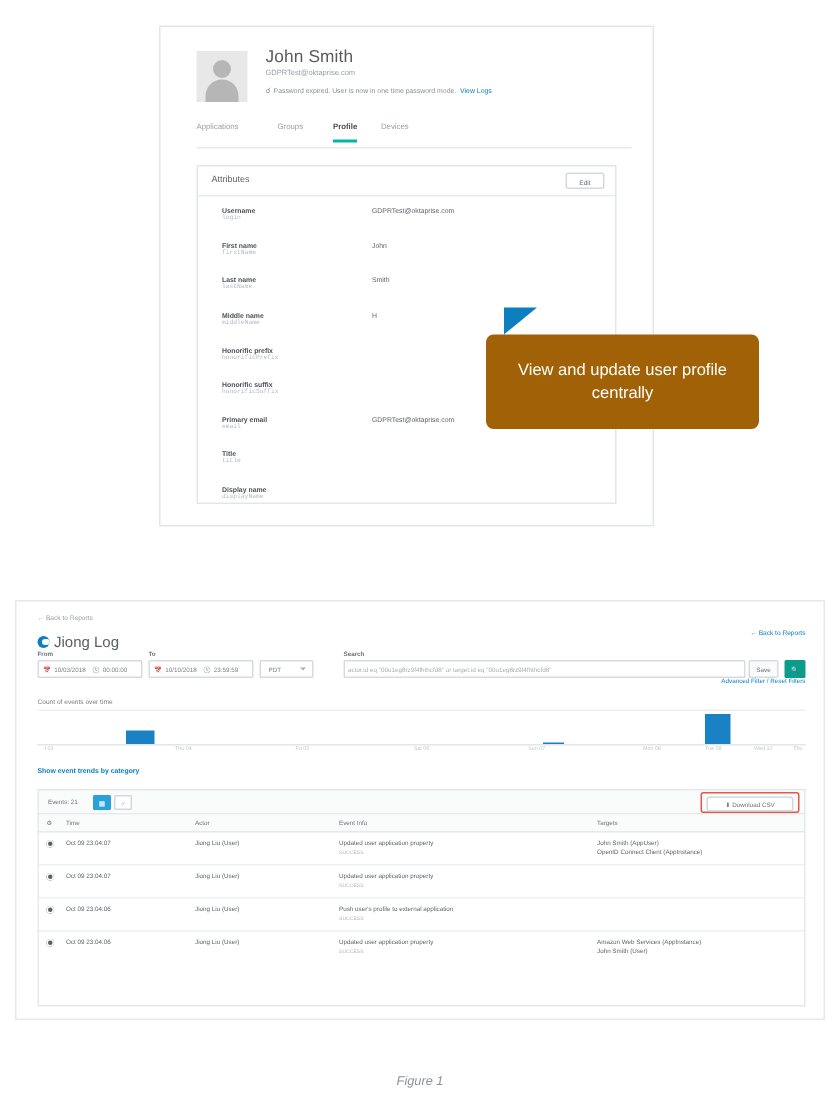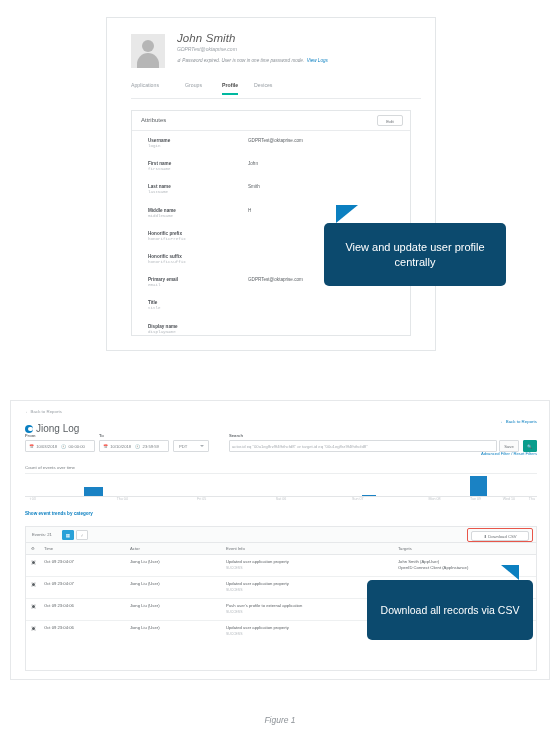--- a/index.html
+++ b/index.html
@@ -26,21 +26,20 @@
     background: #ffffff;
     border: 1px solid #e3e6e8;
     box-sizing: border-box;
   }
   .profile-head {
     position: absolute;
     left: 24px;
     top: 14px;
     right: 31px;
     height: 46px;
-    font-style: italic;
   }
   .avatar {
     position: absolute;
     left: 0;
     top: 2px;
     width: 34px;
     height: 34px;
     background: #e8e8e8;
     overflow: hidden;
   }
@@ -191,21 +190,21 @@
     position: absolute;
     left: 116px;
     top: 0;
     font-size: 4.6px;
     color: #5e6367;
   }
 
   
   .callout {
     position: absolute;
-    background: #0c4a6e;
+    background: #a16207;
     border-radius: 5px;
     color: #ffffff;
     text-align: center;
     display: flex;
     align-items: center;
     justify-content: center;
     line-height: 1.35;
     box-sizing: border-box;
   }
   .callout .tail {
@@ -758,19 +757,15 @@
         <span class="r-main c-time">Oct 09 23:04:06</span>
         <span class="r-main c-actor">Jiong Liu  (User)</span>
         <span class="r-main c-info">Updated user application property</span>
         <span class="r-sub c-info">SUCCESS</span>
         <span class="r-main c-targets">Amazon Web Services  (AppInstance)</span>
         <span class="r-t2 c-targets">John Smith  (User)</span>
       </div>
     </div>
   </div>
 
-  <div class="callout" id="callout-csv">
-    <span class="tail"></span>
-    <span>Download all records via CSV</span>
-  </div>
 
   <div class="fig-caption">Figure 1</div>
 </div>
 
 </body></html>

